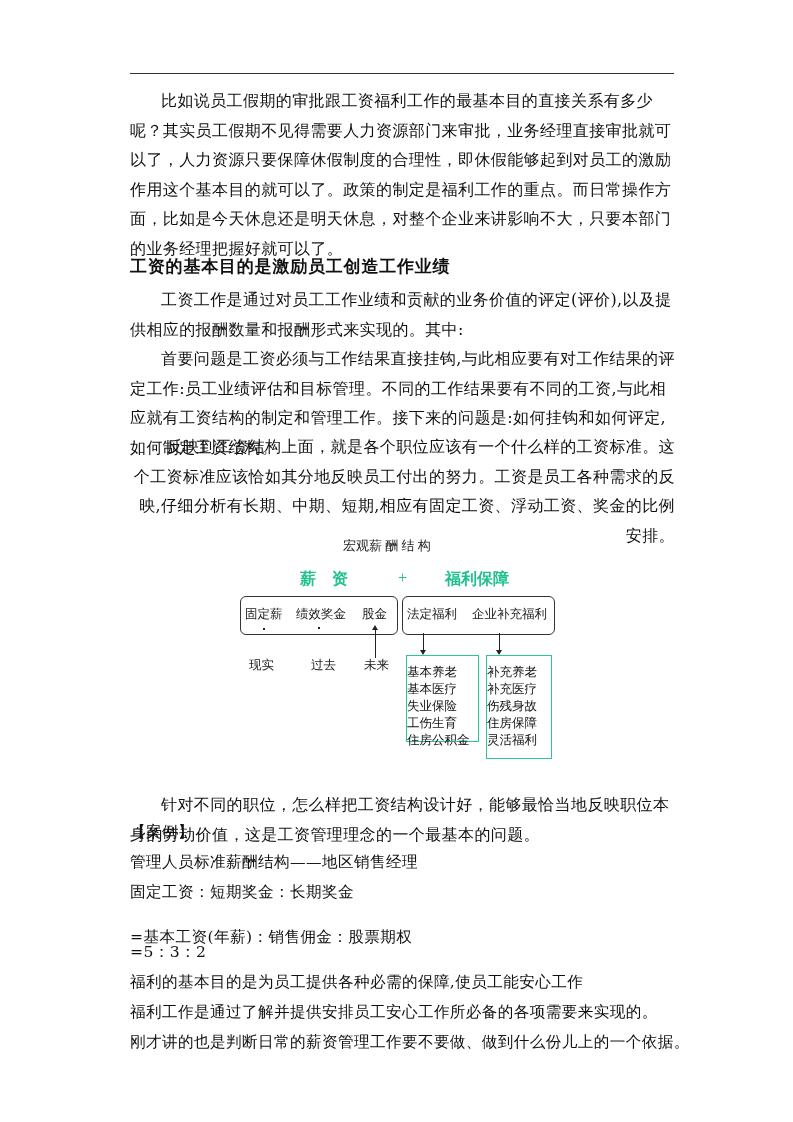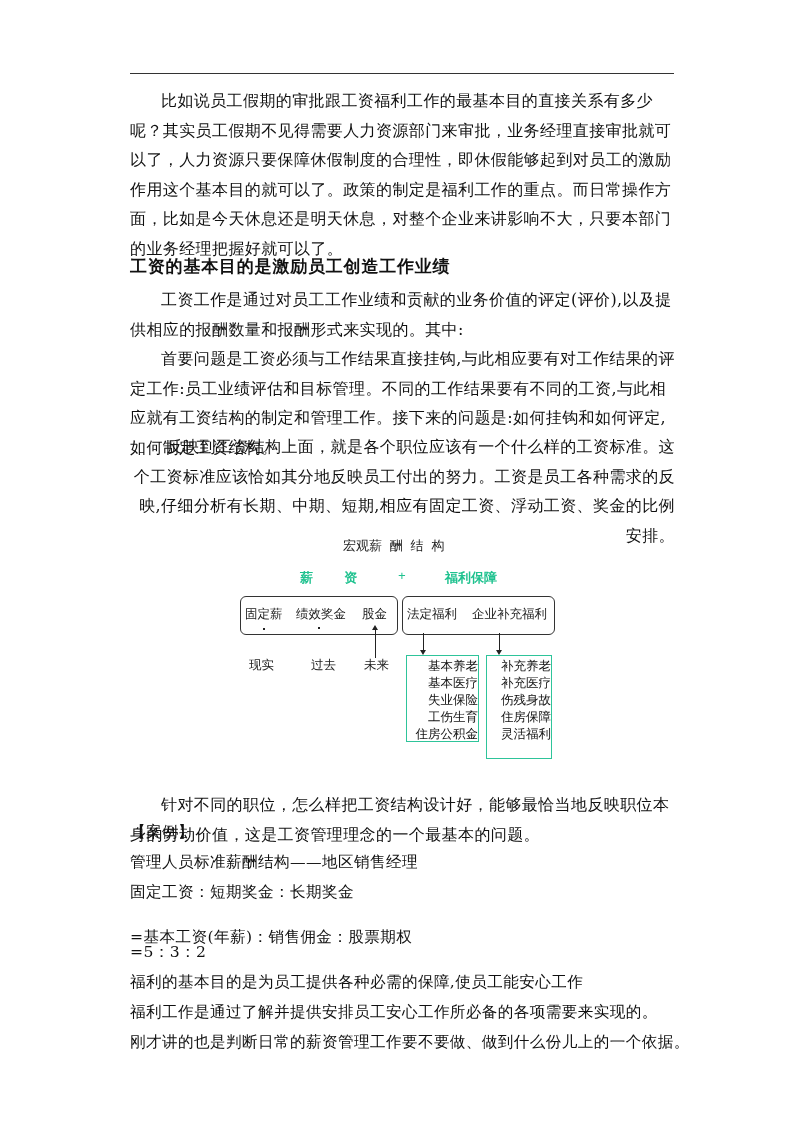--- a/index.html
+++ b/index.html
@@ -3,24 +3,24 @@
 <meta charset="utf-8">
 <style>
   html, body { margin:0; padding:0; background:#ffffff; }
   body { width:793px; height:1122px; position:relative; overflow:hidden;
          font-family:"DejaVu Serif","Liberation Serif",serif; color:#111; }
   .rule { position:absolute; left:130px; top:73px; width:544px; height:0; border-top:1px solid #333; }
   .p { position:absolute; left:130px; width:545px; font-size:16px; line-height:29.5px; letter-spacing:0.4px; }
   .indent { text-indent:31px; }
   .h { position:absolute; left:130px; font-family:"DejaVu Sans","Liberation Sans",sans-serif; font-weight:bold; font-size:17px; letter-spacing:0.8px; }
   .line { position:absolute; left:130px; font-size:15.6px; letter-spacing:0.4px; white-space:nowrap; }
-  .dg { position:absolute; font-family:Liberation Mono, monospace; font-size:12.5px; color:#222; white-space:nowrap; }
-  .green { color:#1fc28f; font-weight:bold; font-size:13px; }
+  .dg { position:absolute; font-family:Liberation Serif, serif; font-size:12.5px; color:#222; white-space:nowrap; }
+  .green { color:#1fc28f; font-weight:bold; font-size:16px; }
   .box { position:absolute; border:1px solid #333; border-radius:6px; }
-  .gbox { position:absolute; border:1.5px solid #2ec49a; font-family:Liberation Sans, sans-serif; font-size:12.5px; line-height:17px; text-align:right; padding-top:2px; box-sizing:border-box; }
+  .gbox { position:absolute; border:1.5px solid #2ec49a; font-family:Liberation Sans, sans-serif; font-size:12.5px; line-height:17px; text-align:left; padding-top:8px; box-sizing:border-box; }
   .vline { position:absolute; width:0; border-left:1px solid #222; }
   .arrowdown { position:absolute; width:0; height:0; border-left:3px solid transparent; border-right:3px solid transparent; border-top:5px solid #222; }
   .arrowup { position:absolute; width:0; height:0; border-left:3px solid transparent; border-right:3px solid transparent; border-bottom:5px solid #222; }
   .tick { position:absolute; width:2px; height:2px; background:#222; }
 </style>
 </head>
 <body>
 
 <div class="rule"></div>
 

